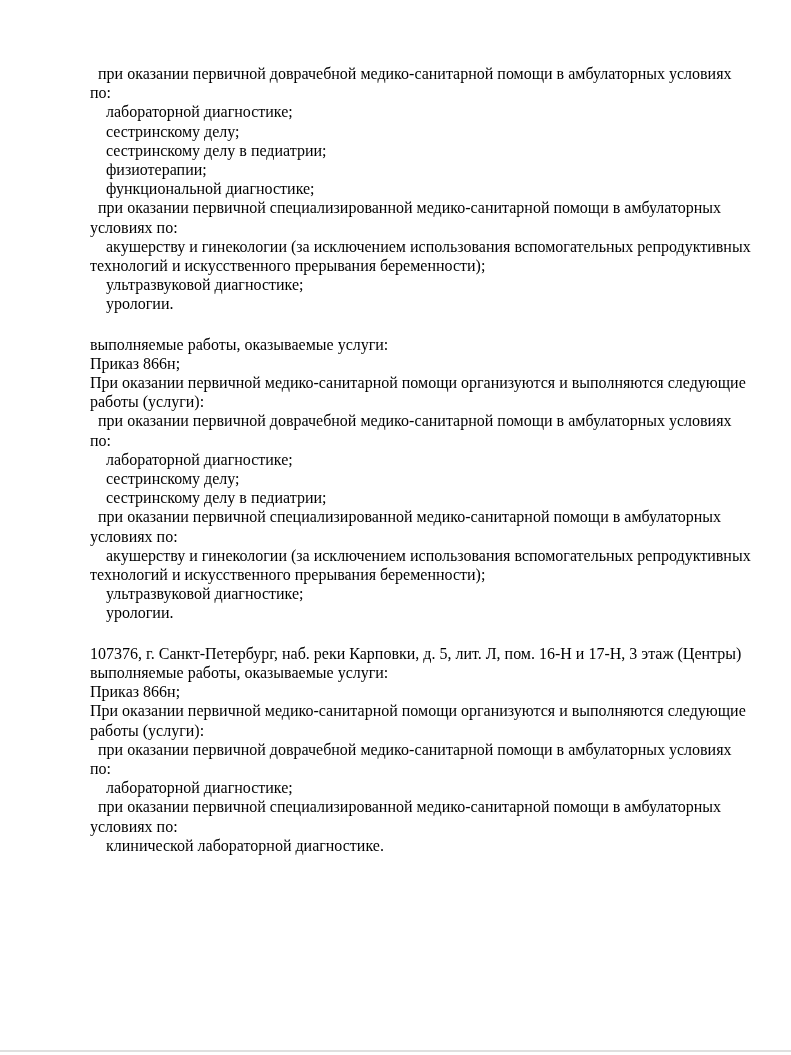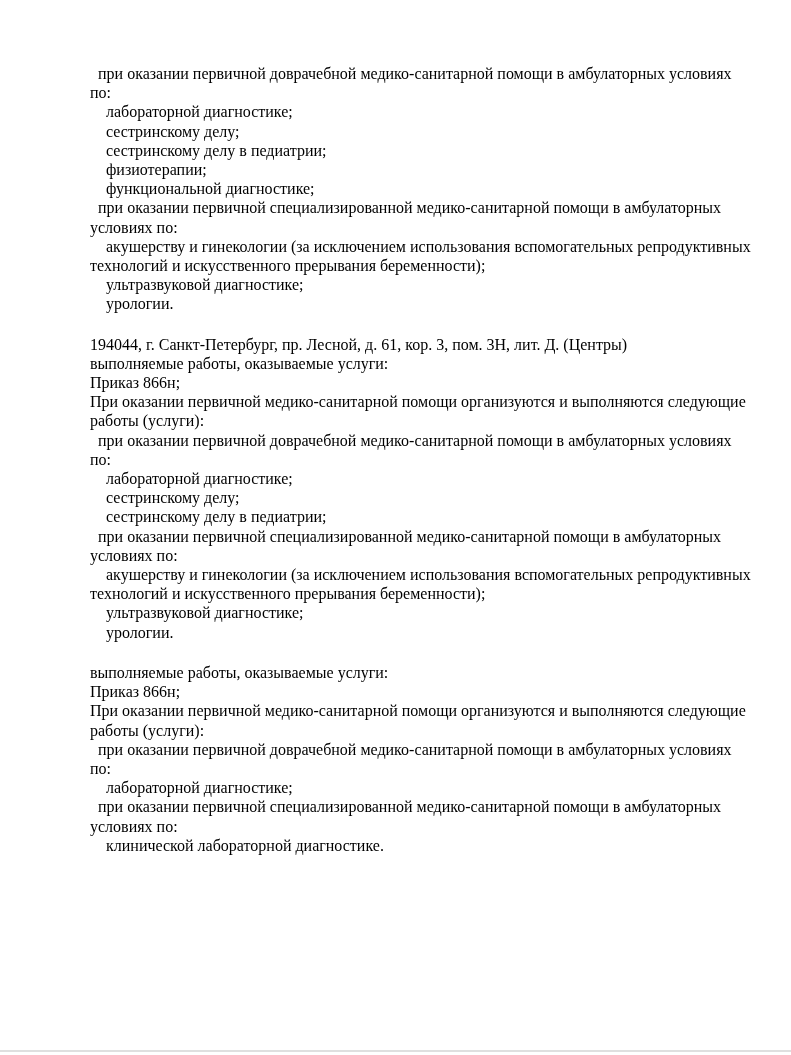--- a/index.html
+++ b/index.html
@@ -52,39 +52,39 @@
     функциональной диагностике;
   при оказании первичной специализированной медико-санитарной помощи в амбулаторных
 условиях по:
     акушерству и гинекологии (за исключением использования вспомогательных репродуктивных
 технологий и искусственного прерывания беременности);
     ультразвуковой диагностике;
     урологии.</div>
   </section>
 
   <section class="sec">
-    <div class="line-block">194044, г. Санкт-Петербург, пр. Лесной, д. 61, кор. 3, пом. 3Н, лит. Д. (Центры)</div>
     <div class="line-block">выполняемые работы, оказываемые услуги:
 Приказ 866н;
 При оказании первичной медико-санитарной помощи организуются и выполняются следующие
 работы (услуги):
   при оказании первичной доврачебной медико-санитарной помощи в амбулаторных условиях
 по:
     лабораторной диагностике;
     сестринскому делу;
     сестринскому делу в педиатрии;
   при оказании первичной специализированной медико-санитарной помощи в амбулаторных
 условиях по:
     акушерству и гинекологии (за исключением использования вспомогательных репродуктивных
 технологий и искусственного прерывания беременности);
     ультразвуковой диагностике;
     урологии.</div>
   </section>
 
   <section class="sec">
+    <div class="line-block">107376, г. Санкт-Петербург, наб. реки Карповки, д. 5, лит. Л, пом. 16-Н и 17-Н, 3 этаж (Центры)</div>
     <div class="line-block">выполняемые работы, оказываемые услуги:
 Приказ 866н;
 При оказании первичной медико-санитарной помощи организуются и выполняются следующие
 работы (услуги):
   при оказании первичной доврачебной медико-санитарной помощи в амбулаторных условиях
 по:
     лабораторной диагностике;
   при оказании первичной специализированной медико-санитарной помощи в амбулаторных
 условиях по:
     клинической лабораторной диагностике.</div>

